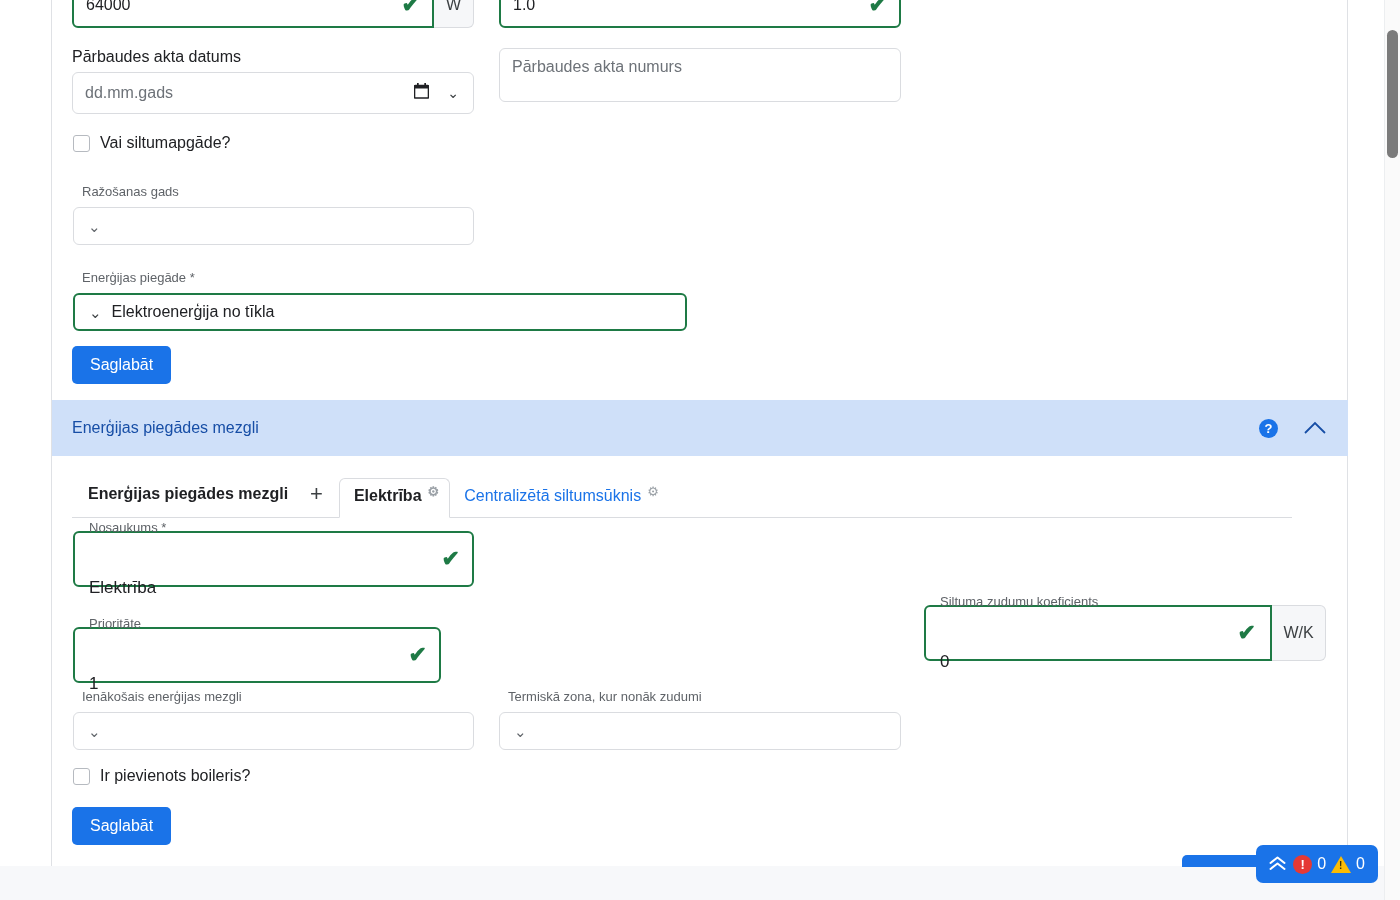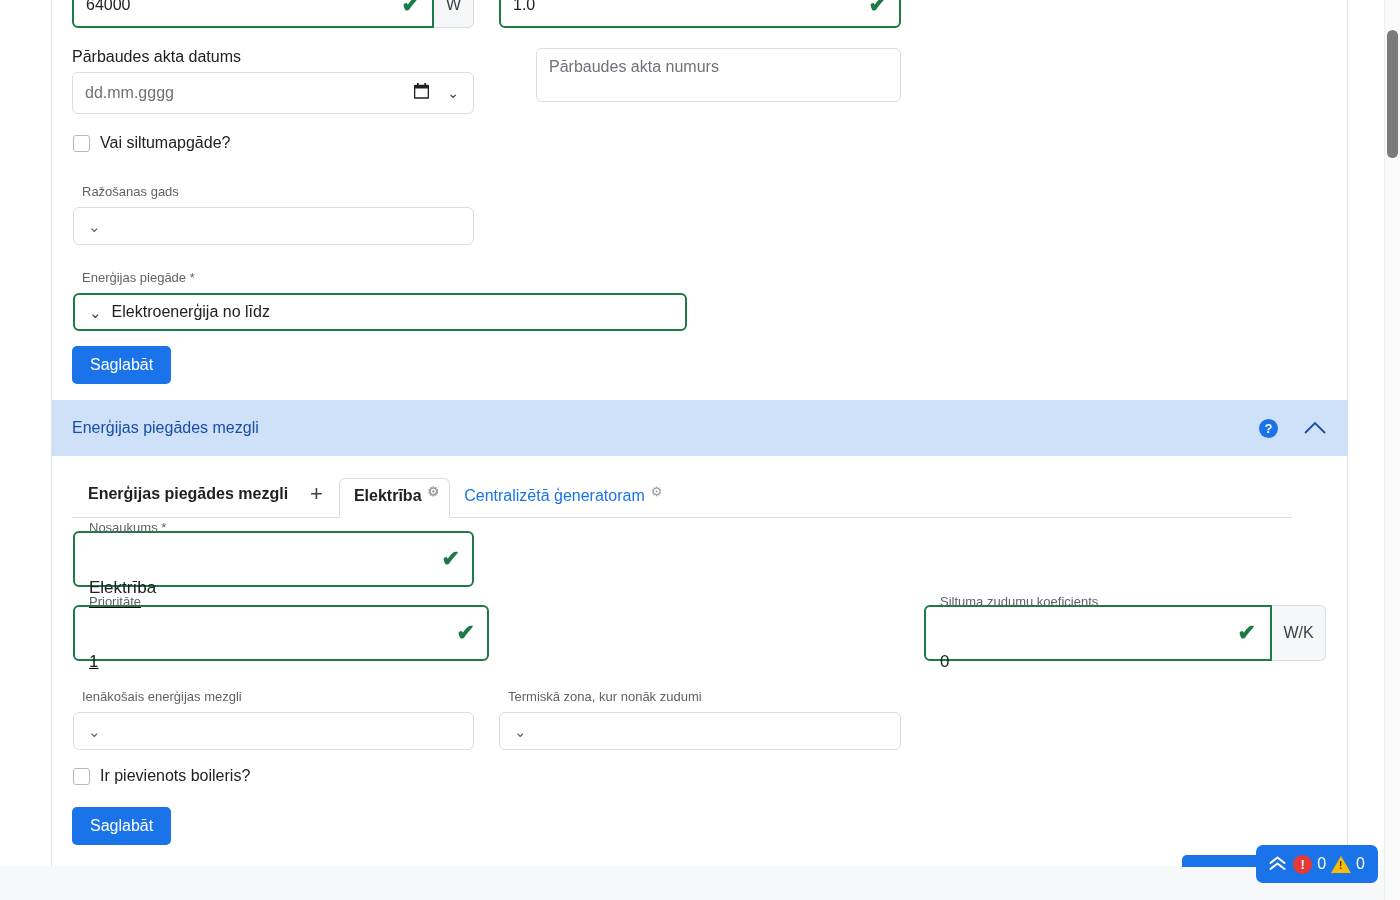--- a/index.html
+++ b/index.html
@@ -240,35 +240,35 @@
     <div class="abs" style="left:499px; top:-18px; width:402px;">
       <div class="inp green" style="height:46px;">
         <span class="val">1.0</span>
         <span class="check-ok">✔</span>
       </div>
     </div>
 
     <div class="abs" style="left:72px; top:48px; width:402px;">
       <div class="field-label">Pārbaudes akta datums</div>
       <div class="inp" style="height:42px;">
-        <span class="ph">dd.mm.gggg</span>
+        <span class="ph">dd.mm.gads</span>
         <span style="position:absolute; right:44px; top:50%; transform:translateY(-50%);">
           <svg width="15" height="16" viewBox="0 0 15 16">
             <rect x="0.5" y="2.5" width="14" height="12.5" rx="1" fill="none" stroke="#202124" stroke-width="1.6"></rect>
             <rect x="0.5" y="2.5" width="14" height="3" fill="#202124"></rect>
             <rect x="3" y="0" width="1.7" height="4" fill="#202124"></rect>
             <rect x="10.3" y="0" width="1.7" height="4" fill="#202124"></rect>
           </svg>
         </span>
         <span style="position:absolute; right:14px; top:50%; transform:translateY(-50%); color:#3c4043; font-size:14px;">⌄</span>
       </div>
     </div>
 
     <div class="abs" style="left:499px; top:48px; width:402px;">
-      <div class="inp" style="height:54px; align-items:flex-start; padding-top:9px;margin-left:37px;">
+      <div class="inp" style="height:54px; align-items:flex-start; padding-top:9px;">
         <span class="ph">Pārbaudes akta numurs</span>
       </div>
     </div>
 
     <div class="abs cbrow" style="left:73px; top:134px;">
       <span class="cbox"></span>
       <span class="cblabel">Vai siltumapgāde?</span>
     </div>
 
     <div class="abs" style="left:73px; top:183px; width:401px;">
@@ -279,21 +279,21 @@
       </div>
     </div>
 
     <div class="abs" style="left:73px; top:269px; width:614px;">
       <div class="field-label small" style="margin-left:9px;">
         <span>Enerģijas piegāde</span>
         <span class="req">*</span>
       </div>
       <div class="inp green" style="height:38px; padding-left:14px;">
         <span class="chev">⌄</span>
-        <span class="val">Elektroenerģija no līdz</span>
+        <span class="val">Elektroenerģija no tīkla</span>
       </div>
     </div>
 
     <button class="btn-save abs" style="left:72px; top:346px;">Saglabāt</button>
 
     <div class="band" style="left:52px; top:400px;">
       <span class="btitle">Enerģijas piegādes mezgli</span>
       <span class="help-icon">?</span>
       <span class="collapse-icon">
         <svg width="22" height="13" viewBox="0 0 22 13">
@@ -303,37 +303,37 @@
     </div>
 
     <div class="tabs">
       <span class="tab-title">Enerģijas piegādes mezgli</span>
       <span class="tab-plus">+</span>
       <div class="tab active">
         <span>Elektrība</span>
         <span class="gear">⚙</span>
       </div>
       <div class="tab inactive">
-        <span>Centralizētā ģeneratoram</span>
+        <span>Centralizētā siltumsūknis</span>
         <span class="gear">⚙</span>
       </div>
     </div>
 
     <div class="abs" style="left:73px; top:531px; width:401px;">
       <div class="inp green float">
         <span class="flabel">
           <span>Nosaukums</span>
           <span class="req">*</span>
         </span>
         <span class="fvalue">Elektrība</span>
         <span class="check-ok">✔</span>
       </div>
     </div>
 
-    <div class="abs" style="left:73px; top:605px; width:416px;text-decoration:underline;">
+    <div class="abs" style="left:73px; top:627px; width:368px;">
       <div class="inp green float">
         <span class="flabel">Prioritāte</span>
         <span class="fvalue">1</span>
         <span class="check-ok">✔</span>
       </div>
     </div>
 
 
     <div class="abs group" style="left:924px; top:605px; width:402px;">
       <div class="inp green float" style="height:56px; border-radius:6px 0 0 6px;">

